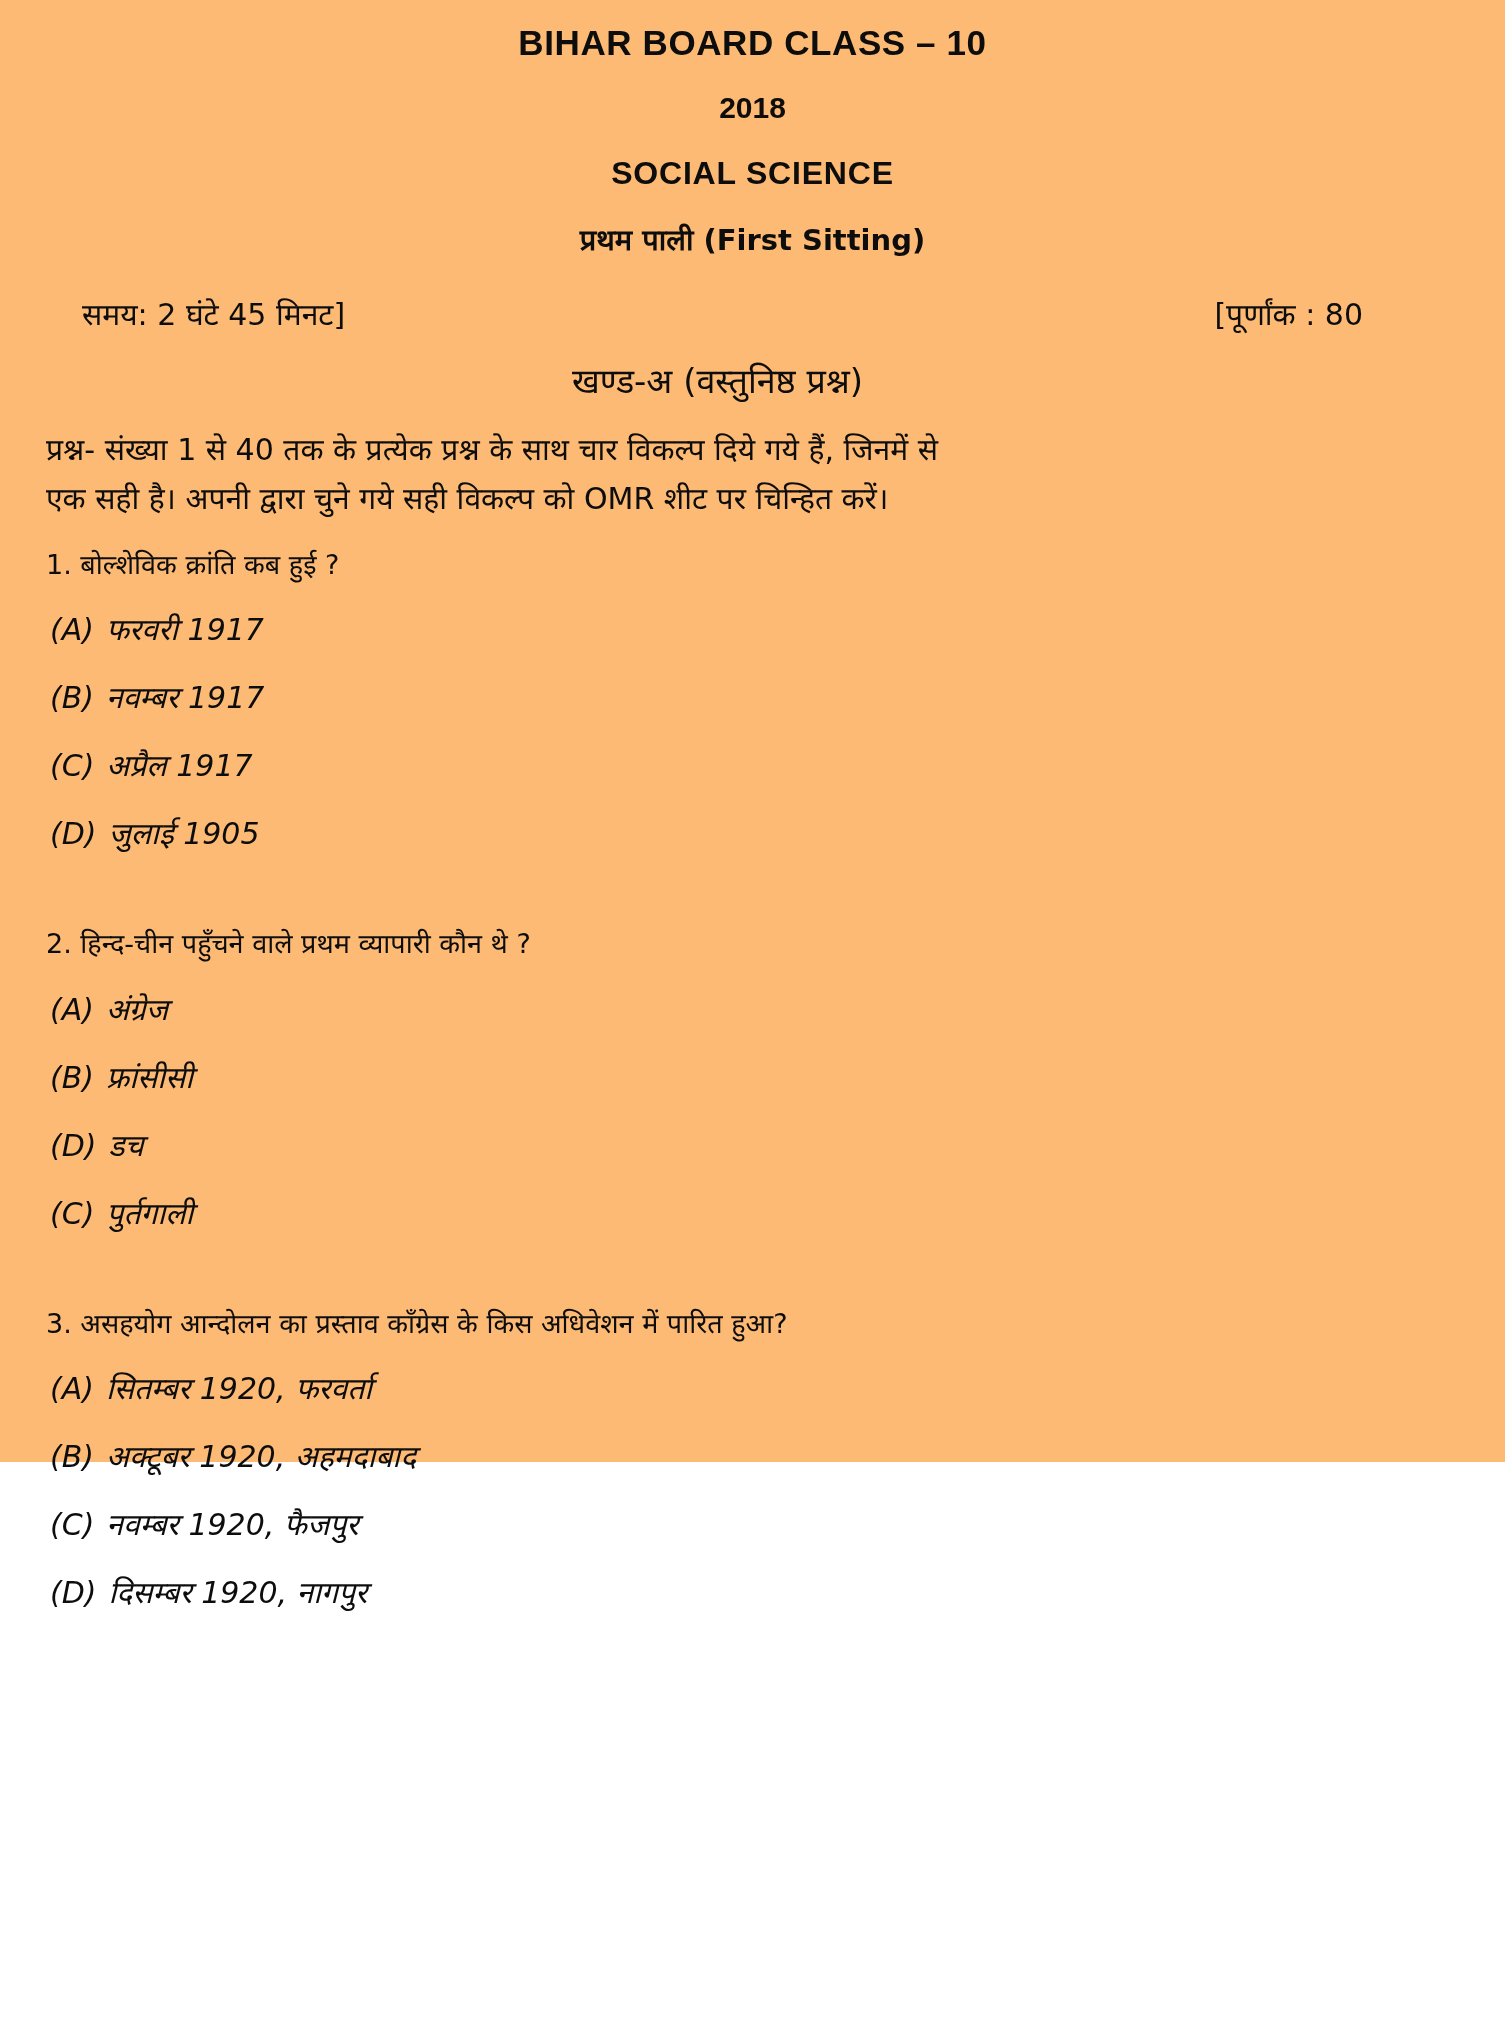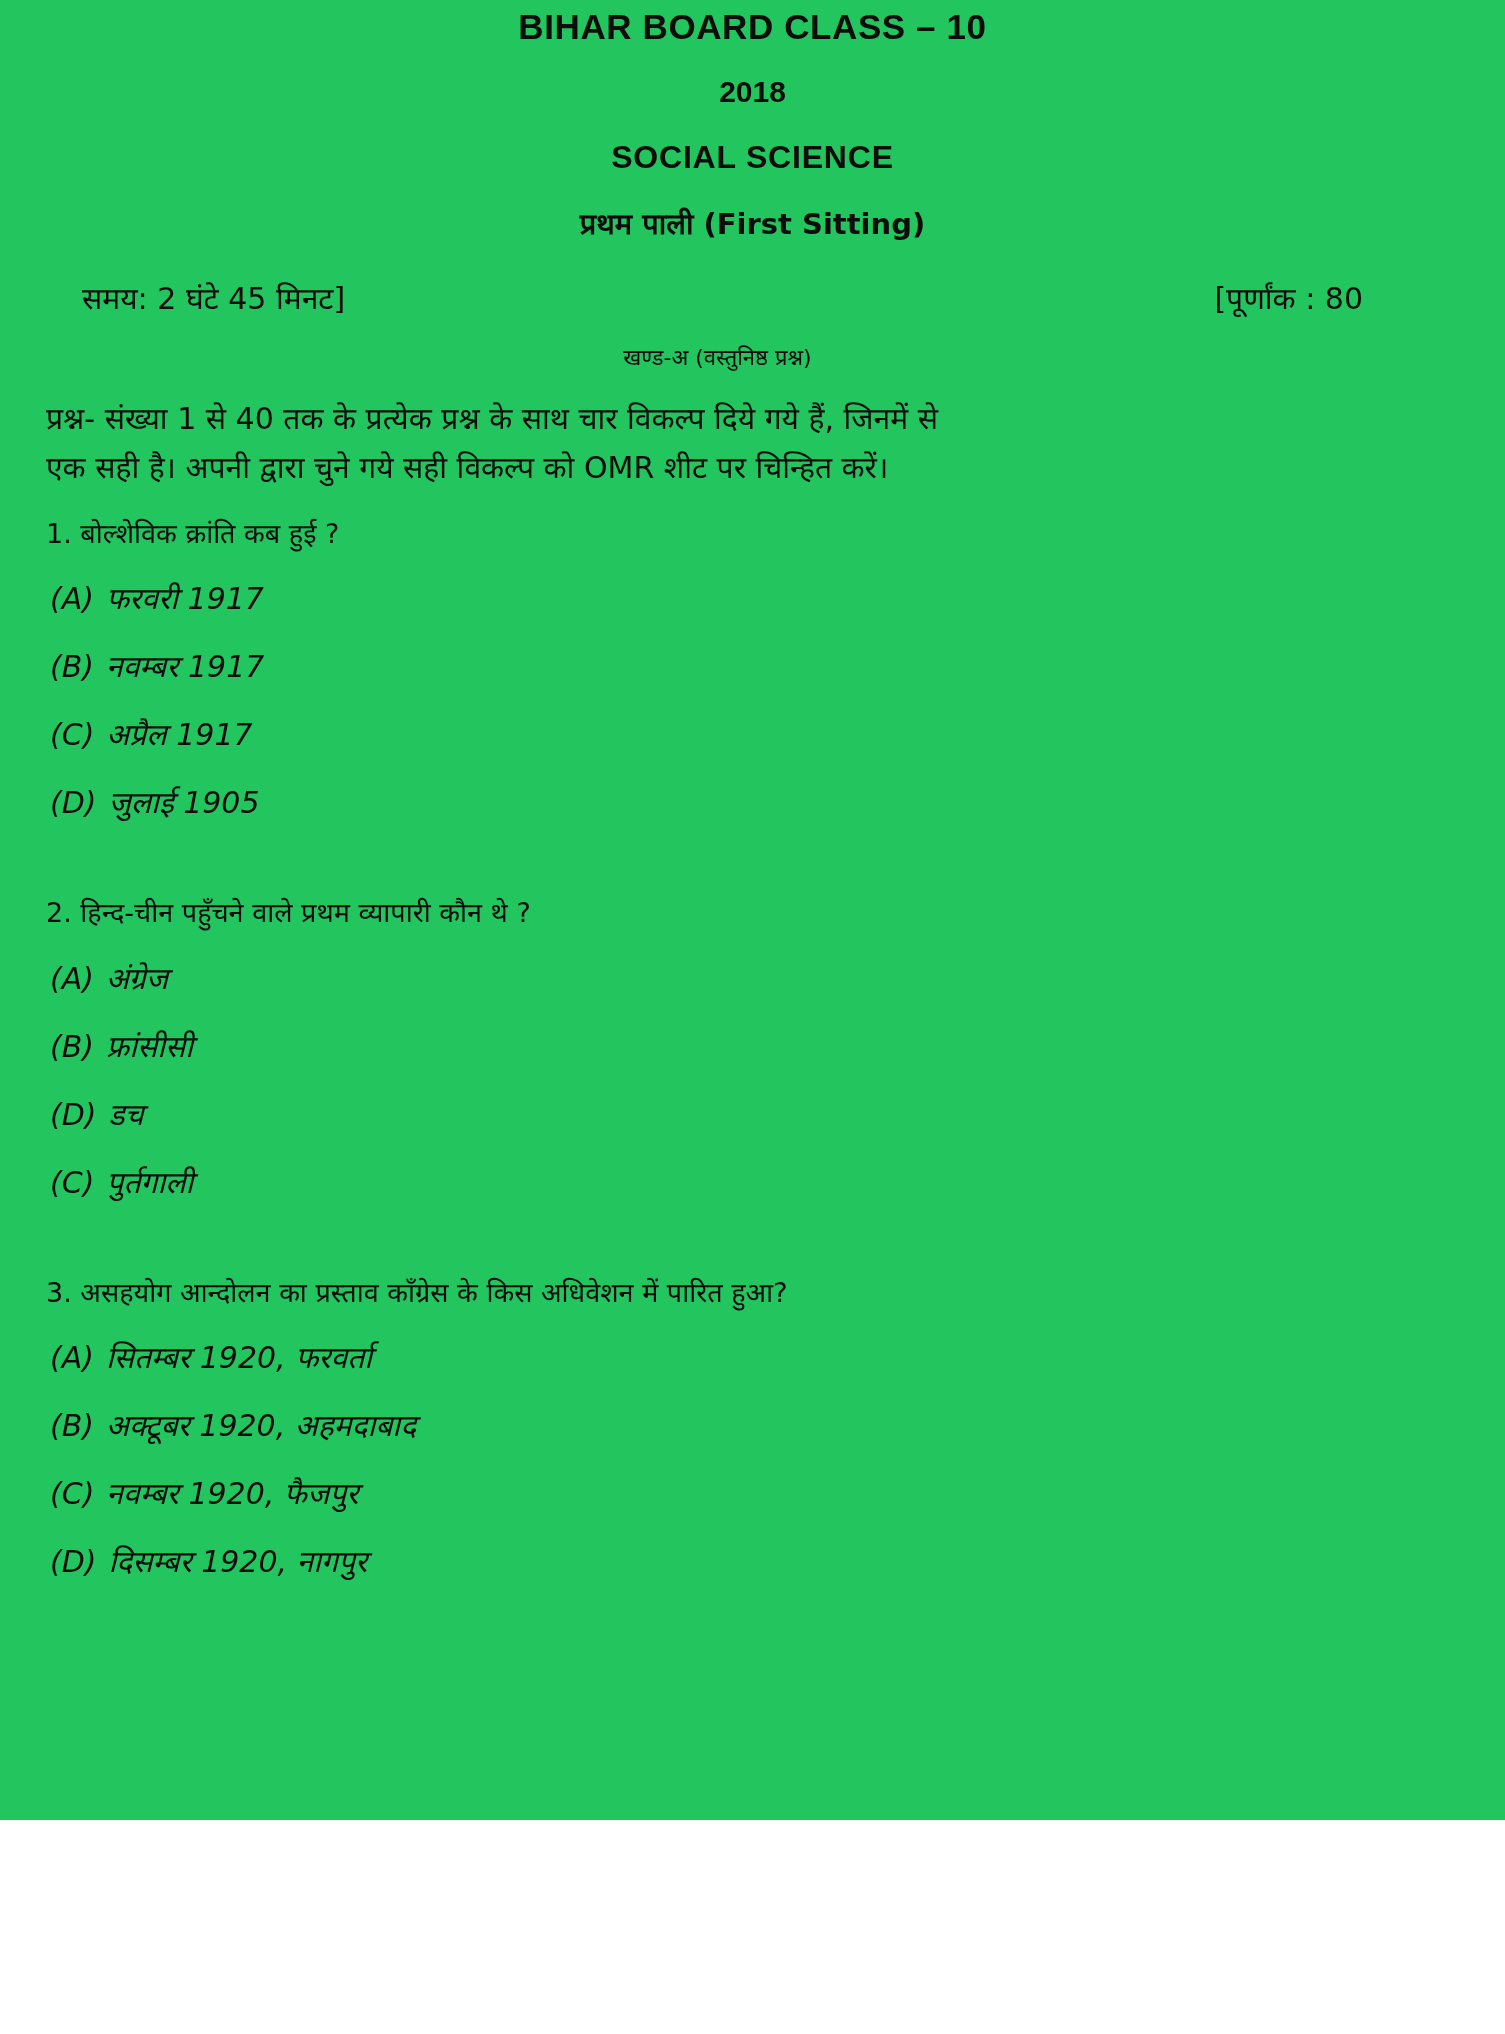--- a/index.html
+++ b/index.html
@@ -12,24 +12,24 @@
     width: 1505px;
     height: 2034px;
     position: relative;
     font-family: "Liberation Sans", "DejaVu Sans", sans-serif;
     color: #0d0d0d;
     overflow: hidden;
   }
   .page {
     position: relative;
     width: 1505px;
-    height: 1820px;
+    height: 1462px;
     box-sizing: border-box;
-    padding: 0 46px;
-    background: #22c55e;
+    padding: 16px 46px;
+    background: #fdba74;
   }
 
   
   .exam-title {
     text-align: center;
     font-weight: bold;
     font-size: 35px;
     letter-spacing: 0.6px;
     margin: 0;
     padding-top: 6px;
@@ -71,21 +71,21 @@
     padding-top: 34px;
     font-size: 30px;
     font-family: "DejaVu Sans", "Liberation Sans", sans-serif;
   }
   .meta-time { padding-left: 36px; }
   .meta-marks { padding-right: 96px; }
 
   
   .section-heading {
     text-align: center;
-    font-size: 22px;
+    font-size: 34px;
     padding-top: 26px;
     padding-right: 70px;
     line-height: 1.25;
     font-family: "DejaVu Sans", "Liberation Sans", sans-serif;
   }
 
   
   .instructions {
     font-size: 30px;
     line-height: 1.62;

